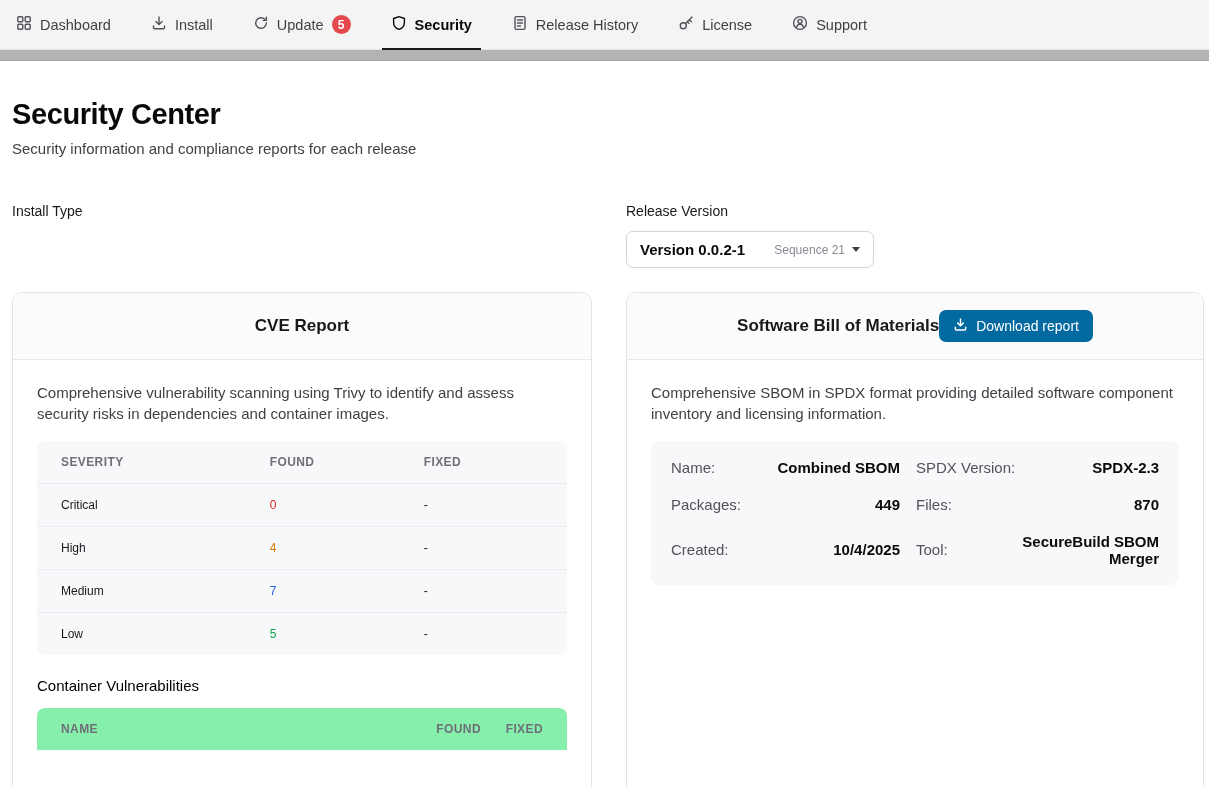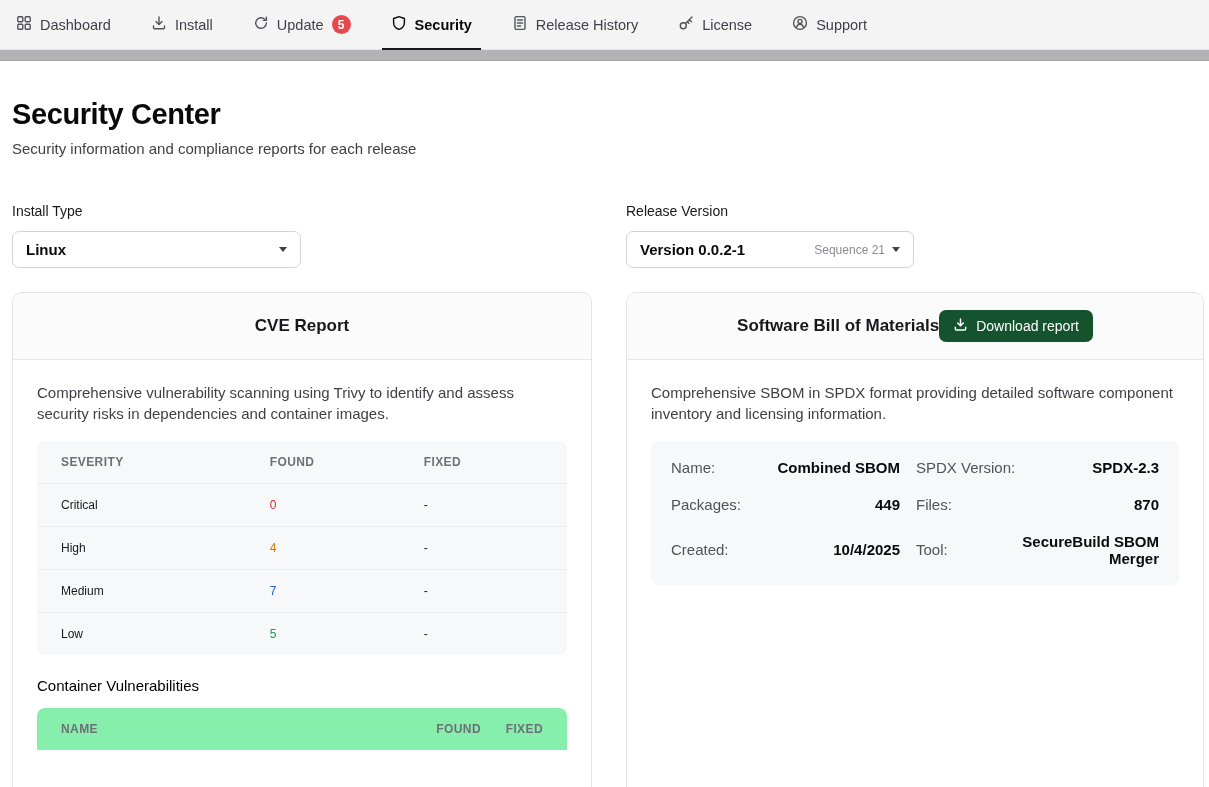--- a/index.html
+++ b/index.html
@@ -29,21 +29,21 @@
   .page-subtitle { margin-top:9px; font-size:15px; color:#3f3f46; }
 
   .two-col { display:grid; grid-template-columns:580px 578px; column-gap:34px; }
 
   .filters { margin-top:46px; }
   .field-label { font-size:14px; color:#18181b; }
   .select { margin-top:12px; height:37px; border:1px solid #d4d4d8; border-radius:7px;
     background:#fff; display:flex; align-items:center; justify-content:space-between;
     padding:0 13px; cursor:pointer; }
   .select-l { width:289px; }
-  .select-r { width:288px;align-items:center; }
+  .select-r { width:248px;align-items:center; }
   .select-value { font-size:15px; font-weight:600; color:#09090b; }
   .select-right { display:flex; align-items:center; gap:7px; }
   .select-hint { font-size:12px; color:#8a8a93; }
   .caret { width:0; height:0; border-left:4.5px solid transparent;
     border-right:4.5px solid transparent; border-top:5.5px solid #3f3f46; }
 
   .cards { margin-top:24px; align-items:start; }
   .card { border:1px solid #e4e4e7; border-radius:10px; background:#fff;
     overflow:hidden; height:640px; }
   .card-header { height:67px; padding:0 24px; display:flex; align-items:center;
@@ -143,24 +143,20 @@
 <div class="scroll-strip"></div>
 
 <main class="main">
 
   <h1 class="page-title">Security Center</h1>
   <p class="page-subtitle">Security information and compliance reports for each release</p>
 
   <div class="two-col filters">
     <div>
       <div class="field-label">Install Type</div>
-      <div class="select select-l">
-        <span class="select-value">Linux</span>
-        <span class="caret"></span>
-      </div>
     </div>
     <div>
       <div class="field-label">Release Version</div>
       <div class="select select-r">
         <span class="select-value">Version 0.0.2-1</span>
         <span class="select-right">
           <span class="select-hint">Sequence 21</span>
           <span class="caret"></span>
         </span>
       </div>
@@ -209,21 +205,21 @@
           <span>NAME</span>
           <span class="num">FOUND</span>
           <span class="num">FIXED</span>
         </div>
       </div>
     </section>
 
     <section class="card">
       <div class="card-header">
         <span class="card-title">Software Bill of Materials</span>
-        <button class="btn-primary" style="background: #14532d;">
+        <button class="btn-primary" style="background: #0369a1;">
           <span><svg viewBox="0 0 16 16">
                 <path d="M8 2v7"></path>
                 <path d="M5 6.4L8 9.4l3-3"></path>
                 <path d="M2.5 11v1.8a1 1 0 0 0 1 1h9a1 1 0 0 0 1-1V11"></path>
               </svg></span>
           <span>Download report</span>
         </button>
       </div>
       <div class="card-body">
         <p class="card-desc">Comprehensive SBOM in SPDX format providing detailed software component inventory and licensing information.</p>

